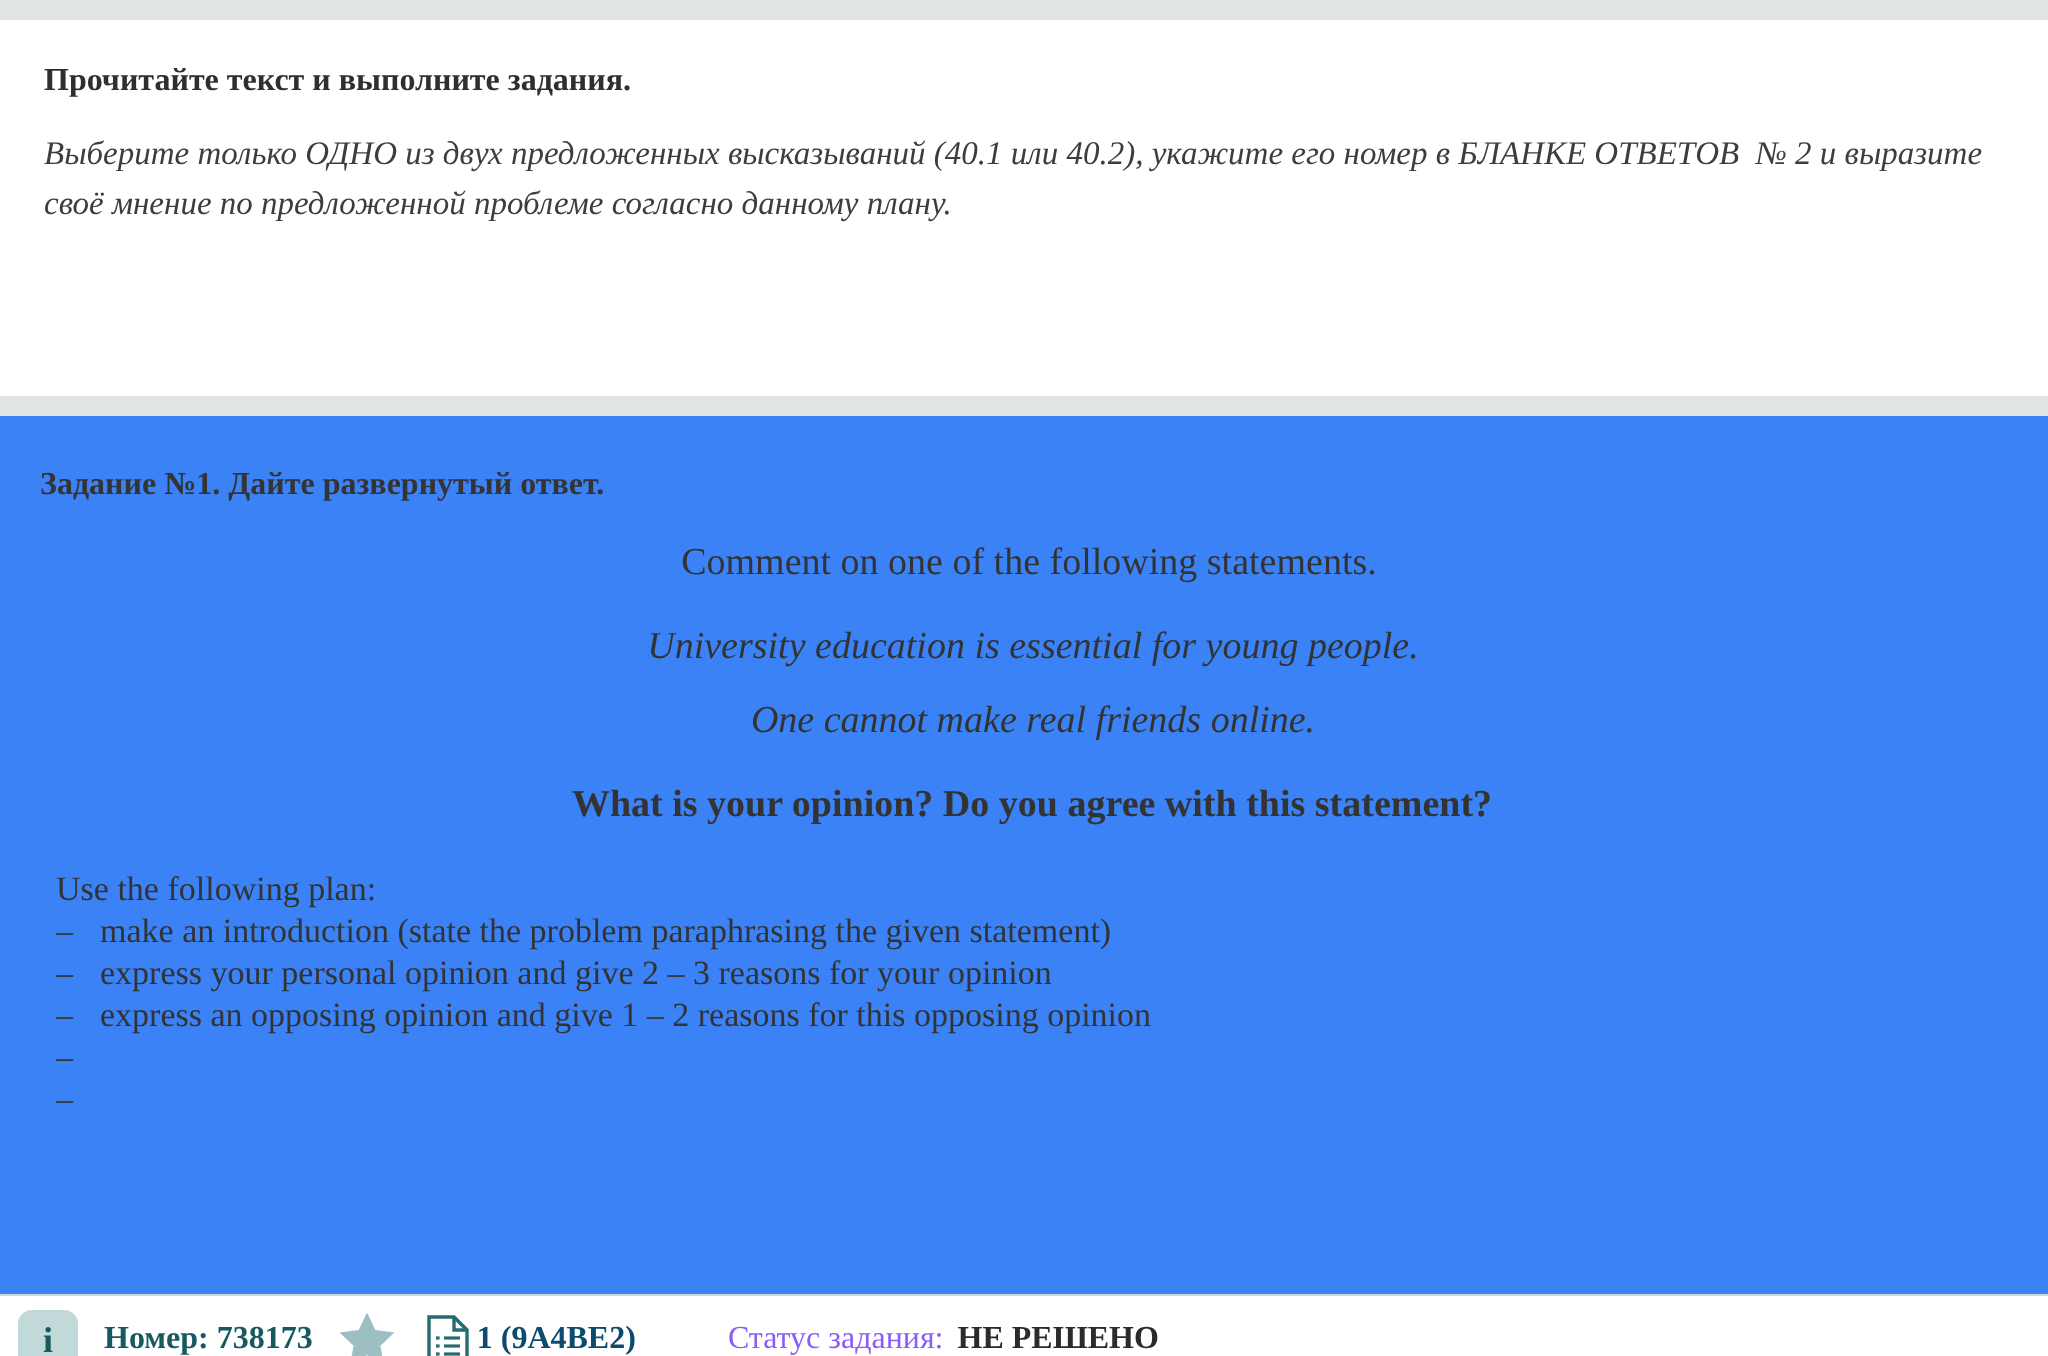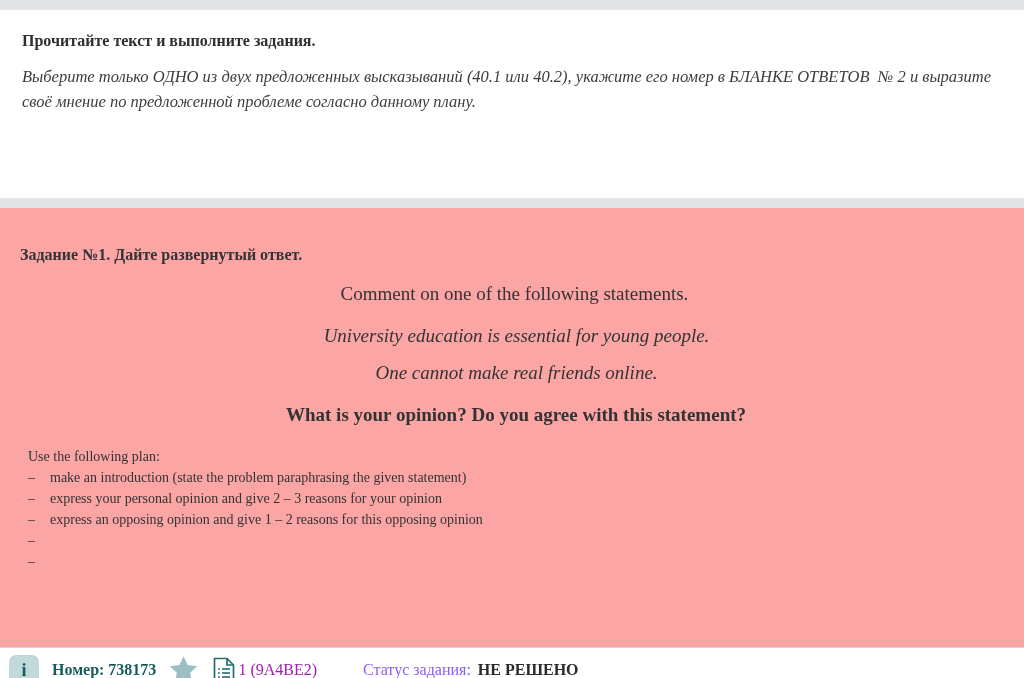--- a/index.html
+++ b/index.html
@@ -10,48 +10,48 @@
 
   
   .instructions { height: 188px; padding: 20px 20px 0 22px; background: #ffffff; }
   .instr-heading { font-size: 16px; font-weight: bold; color: #2f2f2f; line-height: 21px; }
   .instr-body {
     margin-top: 13px; font-style: italic; font-size: 16.5px; color: #3d3d3d;
     line-height: 25px; white-space: pre-wrap; max-width: 1000px;
   }
 
   
-  .task { height: 439px; padding: 36px 20px 0 20px; background: #fca5a5; }
+  .task { height: 439px; padding: 24px 20px 0 20px; background: #3b82f6; }
   .task-heading { font-size: 16px; font-weight: bold; color: #343434; line-height: 21px; }
   .task p { font-size: 19px; line-height: 21px; color: #333333; text-align: center; }
   .task-intro { margin: 18px 0 0 5px; }
   .statement { margin-left: 9px; font-style: italic; color: #3a3a3a; }
   .statement-1 { margin-top: 21px; }
   .statement-2 { margin-top: 16px; }
   .task-question { margin: 21px 0 0 8px; font-weight: bold; color: #2f2f2f; }
   .task-write { margin: 21px 0 0 8px; }
   .task-write b { color: #2f2f2f; }
   .plan { margin: 21px 0 0 8px; }
-  .plan-line { display: flex; font-size: 14px; line-height: 21px; }
+  .plan-line { display: flex; font-size: 17px; line-height: 21px; }
   .plan-dash { width: 22px; flex: 0 0 22px; }
 
   
   .statusbar {
     height: 45px; background: #ffffff; border-top: 1px solid #c9dadd;
     display: flex; align-items: center; padding-left: 9px;
   }
   .info-badge {
     width: 30px; height: 31px; background: #c1d9d9; border-radius: 7px;
     color: #175b60; font-weight: bold; font-size: 18px;
     display: flex; align-items: center; justify-content: center; cursor: pointer;
   }
   .number-label { margin-left: 13px; font-weight: bold; font-size: 16px; color: #165a60; }
   .star-wrap { margin-left: 12px; display: flex; align-items: center; cursor: pointer; }
   .doc-wrap { margin-left: 14px; display: flex; align-items: center; cursor: pointer; }
-  .doc-label { margin-left: 3px; font-weight: normal; font-size: 16px; color: #a21caf; }
+  .doc-label { margin-left: 3px; font-weight: bold; font-size: 16px; color: #0c4a6e; }
   .status-label { margin-left: 46px; font-size: 16px; color: #8b5cf6; }
   .status-value { margin-left: 7px; font-size: 16px; font-weight: bold; color: #2b2b2b; }
 
   
   .footer { position: relative; height: 25px; background: #e1e5e5; }
   .change-status-btn {
     position: absolute; right: 12px; top: -5px; height: 31px;
     background: #fdba74; border: 2px solid #23626a; border-radius: 0;
     color: #17565e; font-family: "Liberation Serif", serif; font-size: 15px;
     padding: 0 11px; letter-spacing: 0.3px; cursor: pointer;

